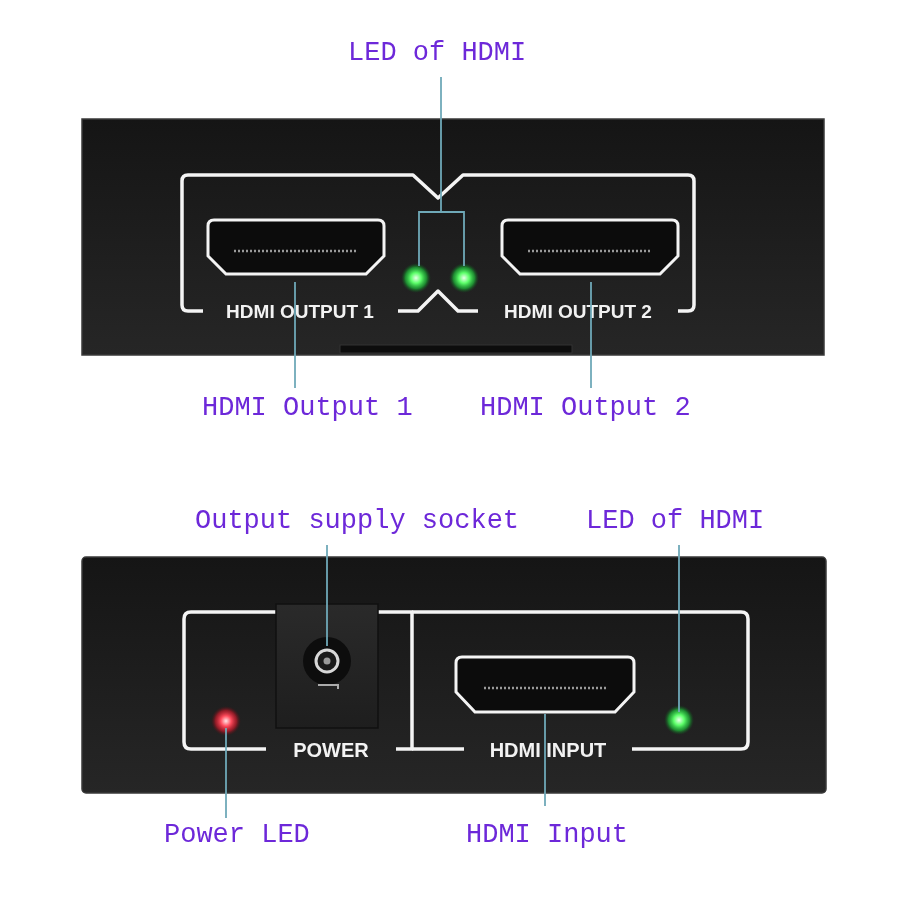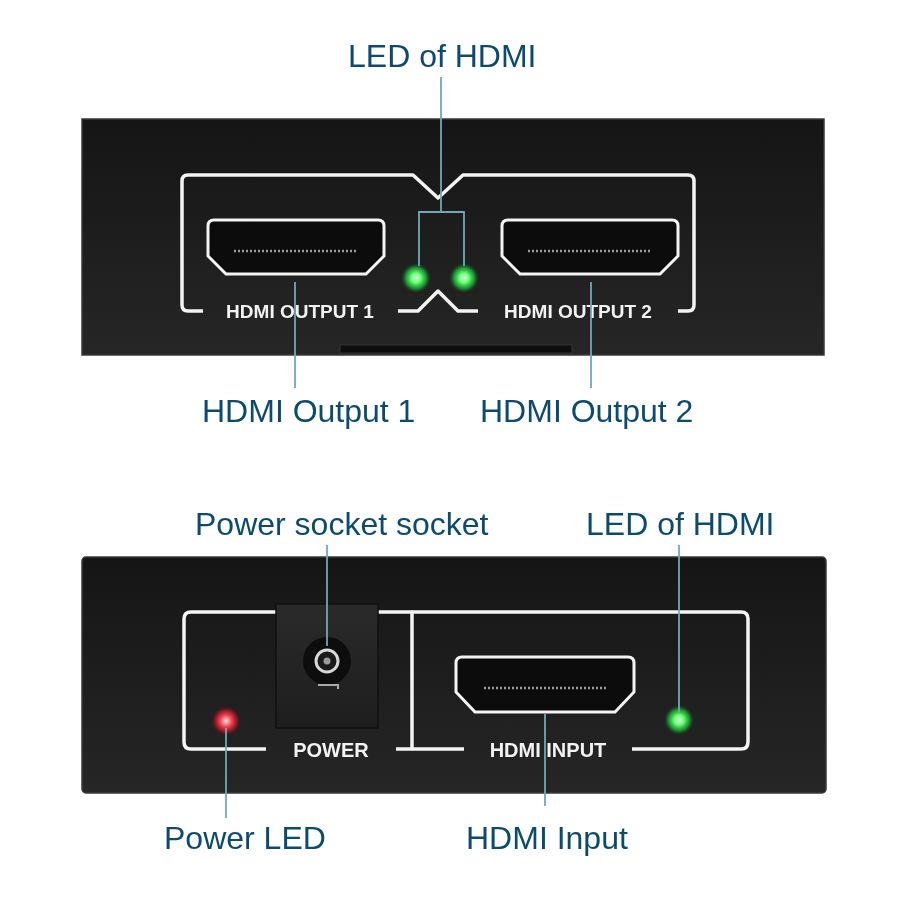--- a/index.html
+++ b/index.html
@@ -1,21 +1,21 @@
 <!DOCTYPE html>
 <html><head>
   <meta charset="utf-8">
   <style>
     html, body { margin: 0; padding: 0; background: #ffffff; }
     body { width: 902px; height: 899px; position: relative; overflow: hidden; font-family: "Liberation Sans", sans-serif; }
     .label {
       position: absolute;
-      font-family: Liberation Sans, sans-serif;
-      font-size: 32px;
-      color: #0c4a6e;
+      font-family: Liberation Mono, monospace;
+      font-size: 27px;
+      color: #6d28d9;
       white-space: nowrap;
       line-height: 1;
     }
     svg.diagram { position: absolute; left: 0; top: 0; }
     .panel-text { font-family: "Liberation Sans", sans-serif; font-weight: bold; fill: #f2f2f2; }
   </style>
 </head>
 <body>
 
 <svg class="diagram" width="902" height="899" viewBox="0 0 902 899" xmlns="http://www.w3.org/2000/svg">
@@ -108,16 +108,16 @@
     <line x1="679" y1="545" x2="679" y2="712"></line>
     <line x1="226" y1="728" x2="226" y2="818"></line>
     <line x1="545" y1="714" x2="545" y2="806"></line>
   </g>
 </svg>
 
 <div class="label" style="left:348px; top:40px;">LED of HDMI</div>
 <div class="label" style="left:202px; top:395px;">HDMI Output 1</div>
 <div class="label" style="left:480px; top:395px;">HDMI Output 2</div>
 
-<div class="label" style="left:195px; top:508px;">Power socket socket</div>
+<div class="label" style="left:195px; top:508px;">Output supply socket</div>
 <div class="label" style="left:586px; top:508px;">LED of HDMI</div>
 <div class="label" style="left:164px; top:822px;">Power LED</div>
 <div class="label" style="left:466px; top:822px;">HDMI Input</div>
 
 </body></html>

